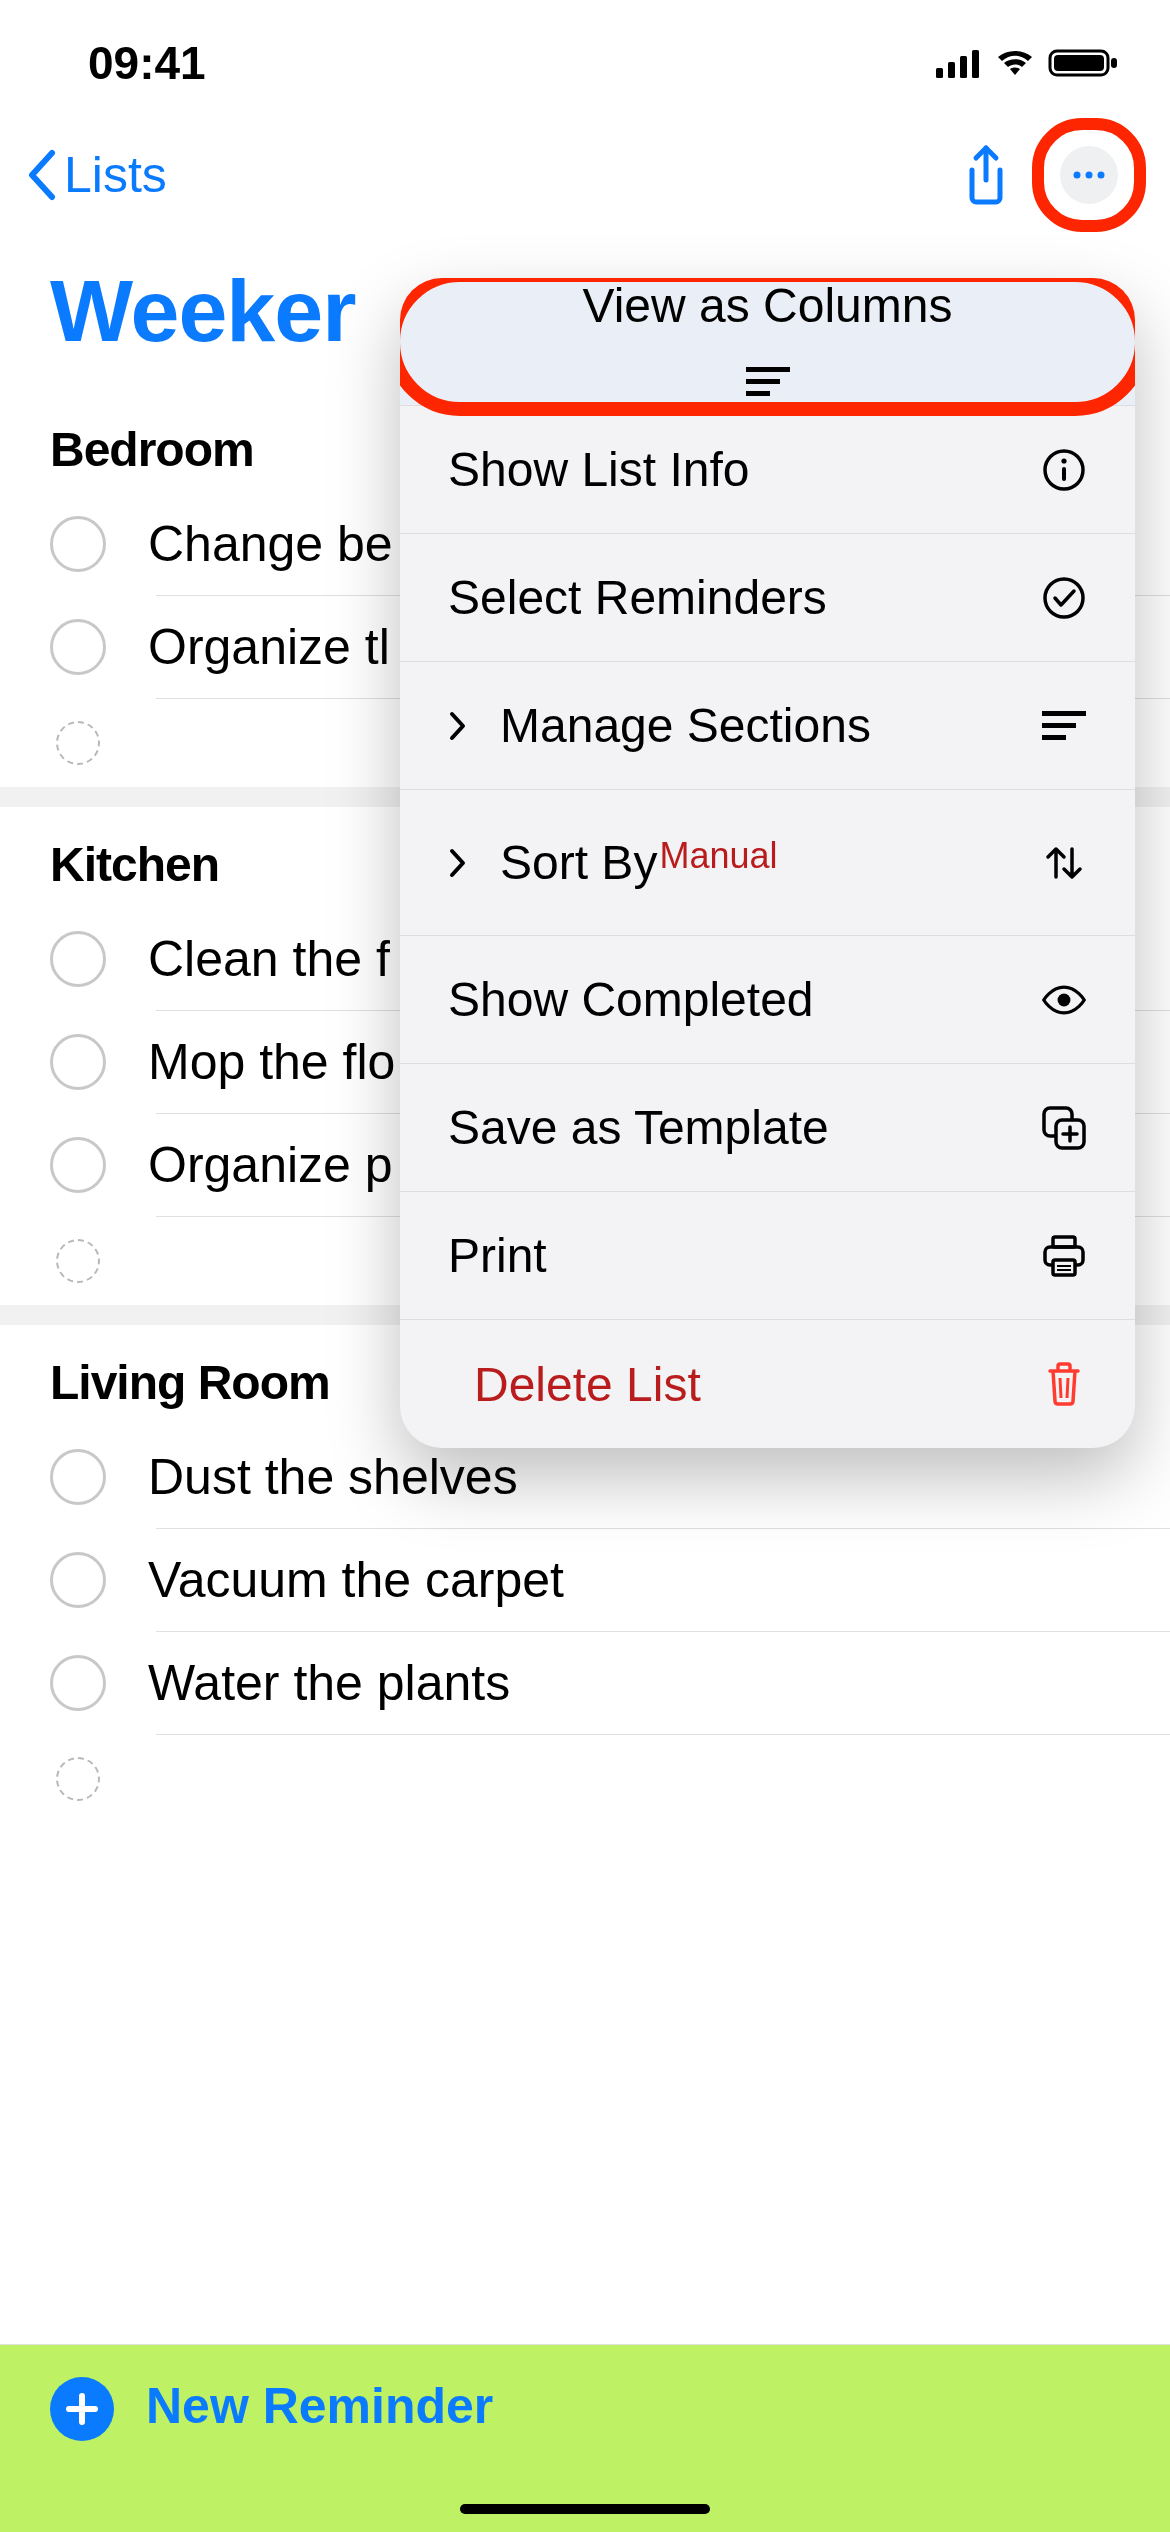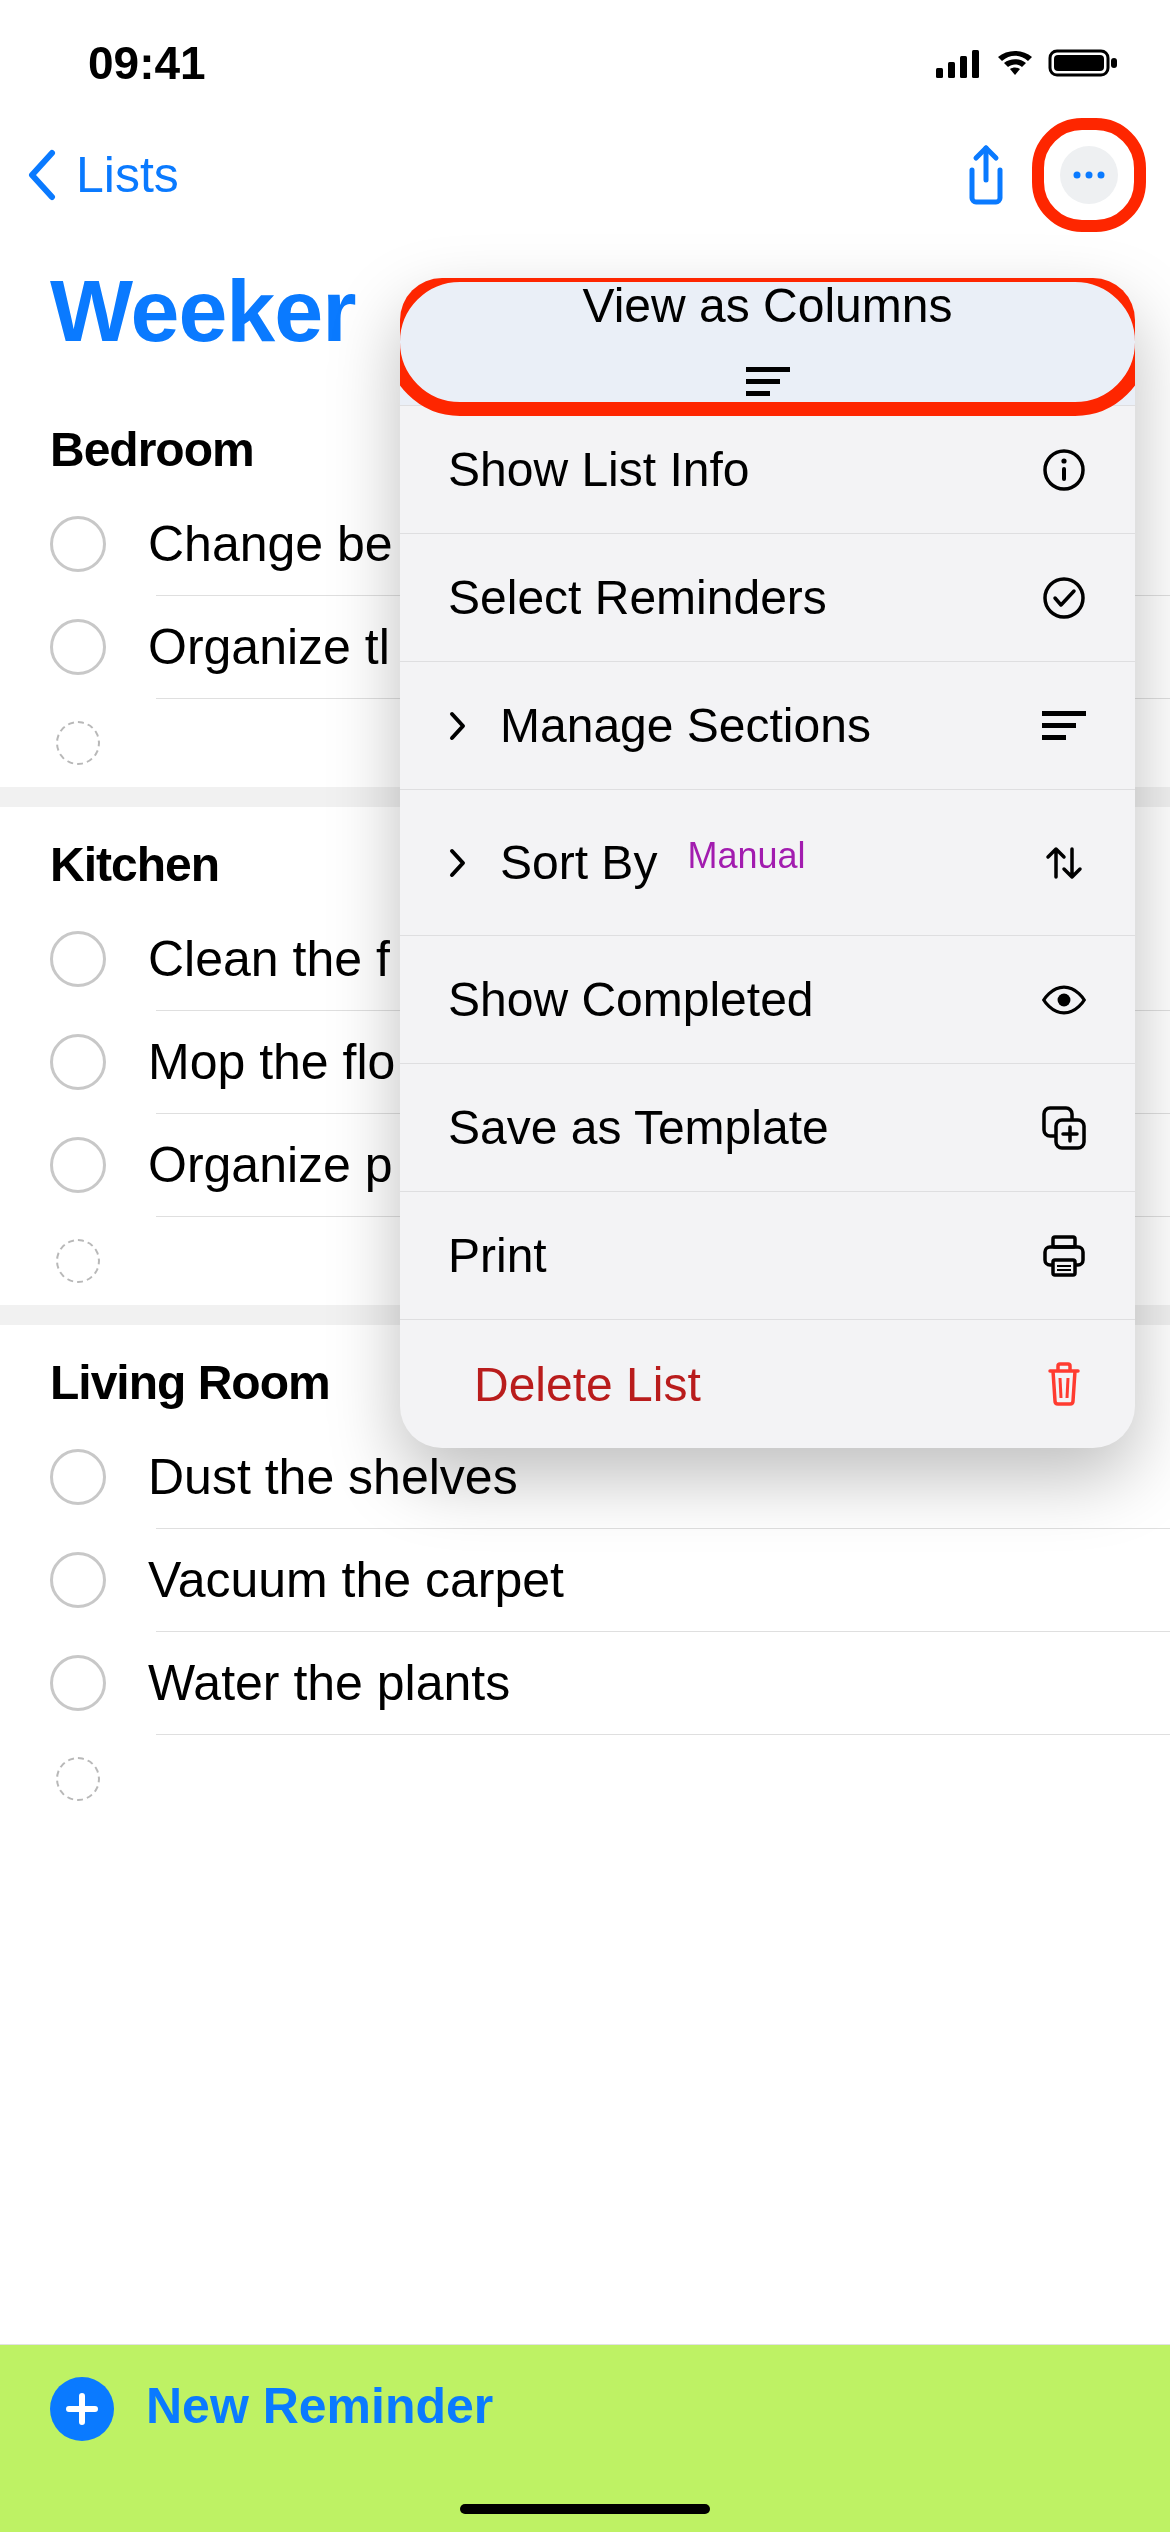--- a/index.html
+++ b/index.html
@@ -3,21 +3,21 @@
 <meta charset="utf-8">
 <style>
   * { box-sizing: border-box; margin: 0; padding: 0; }
   html, body { width: 1170px; height: 2532px; font-family: -apple-system, 'SF Pro Text', 'Helvetica Neue', Arial, sans-serif; background: #fff; color: #000; }
   
   .status-bar { display:flex; justify-content:space-between; align-items:center; padding: 26px 50px 10px 88px; height: 110px; }
   .status-time { font-size: 46px; font-weight: 600; }
   .status-icons { display:flex; gap:10px; align-items:center; }
   
   .nav-bar { display:flex; justify-content:space-between; align-items:center; padding: 20px 36px 20px 24px; }
-  .nav-left { display:flex; align-items:center; gap:16px; color:#0a7aff; font-size:50px; }
+  .nav-left { display:flex; align-items:center; gap:4px; color:#0a7aff; font-size:50px; }
   .chev-back { font-size:62px; font-weight:400; }
   .nav-right { display:flex; align-items:center; gap:34px; }
   .share-btn { color:#0a7aff; }
   .more-btn-wrap { position:relative; width:90px; height:90px; display:flex; align-items:center; justify-content:center; }
   .more-btn-ring { position:absolute; inset:-12px; border:12px solid #fe2600; border-radius:50px; }
   .more-btn { width:58px; height:58px; border-radius:50%; background:#eef0f2; color:#0a7aff; display:flex; align-items:center; justify-content:center; font-size:22px; letter-spacing:3px; font-weight:900; }
   
   .page-title { color:#0a7aff; font-size:88px; font-weight:800; padding: 20px 0 30px 50px; letter-spacing:-1px; }
   
   .section { }
@@ -32,21 +32,21 @@
   .task-circle { width:56px; height:56px; border:3px solid #c8c8c8; border-radius:50%; flex-shrink:0; }
   .task-circle.dashed { border-style:dashed; border-width:2px; border-color:#b8b8b8; width:44px; height:44px; }
   .task-label { font-size:50px; font-weight:400; color:#000; white-space:nowrap; overflow:hidden; }
   
   .popup { position:absolute; left:400px; top:278px; width:735px; background:#f3f3f5; border-radius:42px; box-shadow: 0 30px 70px rgba(0,0,0,0.25); overflow:hidden; }
   .popup-row { display:flex; align-items:center; justify-content:space-between; padding: 0 48px 0 48px; height:128px; border-bottom:1px solid #dedee0; font-size:48px; }
   .popup-row:last-child { border-bottom:none; }
   .popup-row .left { display:flex; align-items:center; gap:16px; }
   .popup-row .sub-chev { font-size:44px; font-weight:700; margin-right:8px; width:28px; }
   .popup-stack { display:flex; gap:2px; }
-  .popup-sub { font-size:36px; color:#a21caf;margin-left:28px; }
+  .popup-sub { font-size:36px; color:#b91c1c; }
   .popup-icon { width:46px; height:46px; display:flex; align-items:center; justify-content:center; }
   .popup-row.destructive { color:#b91c1c;margin-left:26px; }
   .popup-highlight { position:absolute; left:-14px; top:-10px; right:-14px; height:148px; border:14px solid #fe2600; border-radius:74px; pointer-events:none; }
   .popup-row.first { background:#eaeff7;flex-direction:column; }
   
   .bottom-bar { position:absolute; left:0; right:0; bottom:0; height:188px; background:#bef264; border-top:1px solid #e2e2e2; display:flex; align-items:flex-start; gap:32px; padding: 32px 50px; }
   .add-btn { width:64px; height:64px; border-radius:50%; background:#0a7aff; color:#fff; display:flex; align-items:center; justify-content:center; font-size:48px; font-weight:700; }
   .new-reminder { color:#0a7aff; font-size:50px; font-weight:600; }
   .home-indicator { position:absolute; bottom:18px; left:50%; transform:translateX(-50%); width:250px; height:10px; background:#000; border-radius:6px; }
   

